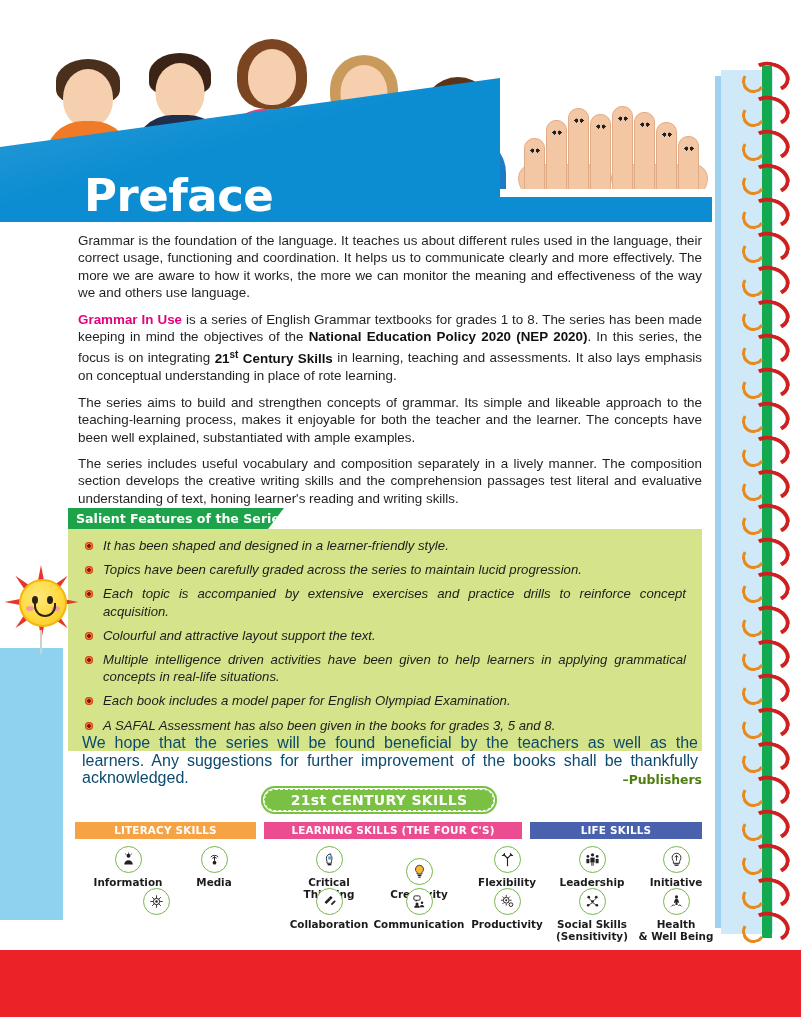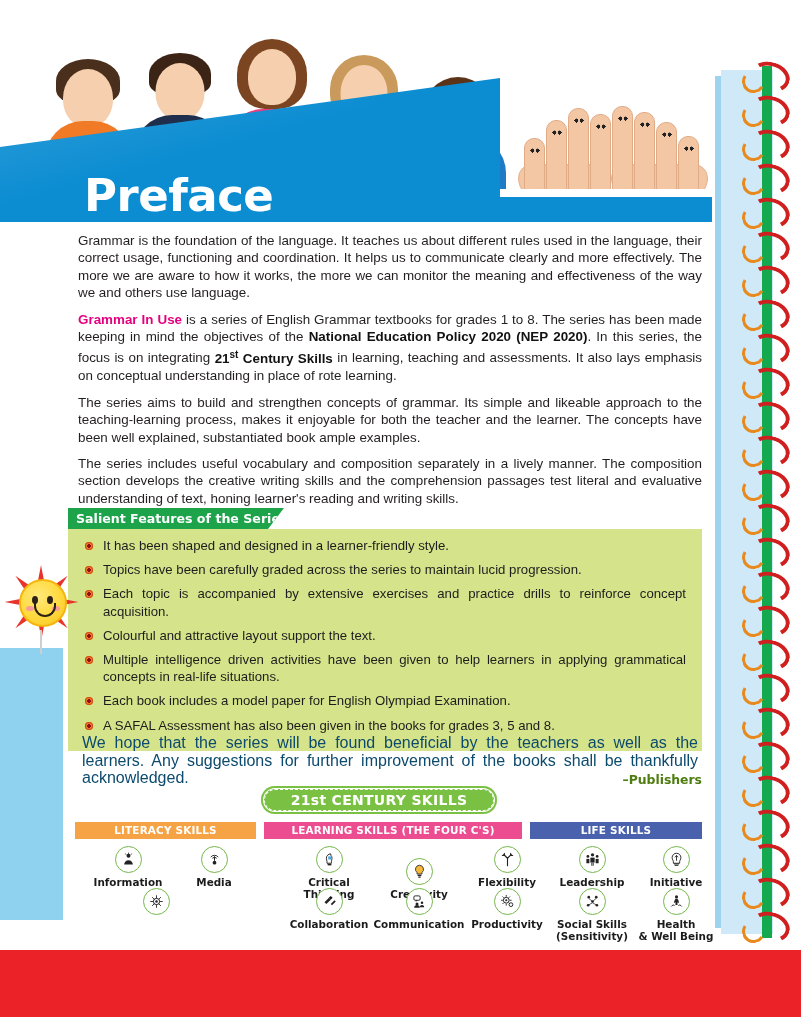--- a/index.html
+++ b/index.html
@@ -53,21 +53,21 @@
   .brand{color:#e6007e;font-weight:bold;}
   .bold{font-weight:bold;color:#111;}
   sup{font-size:10px;vertical-align:super;}
 
   
   .features{position:absolute;left:68px;top:508px;width:634px;}
   .feat-ribbon{position:relative;height:21px;width:216px;background:#1da34a;
     clip-path:polygon(0 0,216px 0,200px 100%,0 100%);}
   .feat-ribbon span{position:absolute;left:8px;top:3px;font-size:12.6px;font-weight:bold;color:#fff;
     white-space:nowrap;font-family:"DejaVu Sans", sans-serif;}
-  .feat-body{background:#d5e48a;padding:8px 16px 9px 14px;}
+  .feat-body{background:#d5e48a;padding:8px 16px 9px 14px;font-style:italic;}
   ul.feat-list{list-style:none;margin:0;padding:0;}
   ul.feat-list li{position:relative;padding-left:21px;margin:0 0 7px 0;font-size:13.2px;line-height:17.2px;
     color:#1d1d1d;text-align:justify;}
   ul.feat-list li:last-child{margin-bottom:8px;}
   ul.feat-list li::before{content:"";position:absolute;left:3px;top:5px;width:8px;height:8px;border-radius:50%;
     background:radial-gradient(circle at 50% 50%,#8d1212 0 30%,#ef7b2a 31% 100%);
     box-shadow:0 0 0 1px #cf4b16 inset;}
 
   
   .closing{position:absolute;left:78px;top:730px;width:624px;}
@@ -291,21 +291,21 @@
       </div>
       <div class="ring" style="top: 850px; left: 0px;">
         <div class="redarc"></div>
         <div class="orgarc"></div>
       </div>
     </div>
 
   <div class="content">
     <p class="para">Grammar is the foundation of the language. It teaches us about different rules used in the language, their correct usage, functioning and coordination. It helps us to communicate clearly and more effectively. The more we are aware to how it works, the more we can monitor the meaning and effectiveness of  the way we and others use language.</p>
     <p class="para"><span class="brand">Grammar In Use</span><span> is a series of English Grammar textbooks for grades 1 to 8. The series has been made  keeping in mind the objectives of the </span><span class="bold">National Education Policy 2020 (NEP 2020)</span><span>. In this series, the focus is on integrating </span><span class="bold"><span>21</span><sup>st</sup><span> Century Skills</span></span><span> in learning, teaching and assessments. It also lays emphasis on conceptual understanding in place of rote learning.</span></p>
-    <p class="para">The series aims to build and strengthen concepts of grammar. Its simple and likeable approach to the teaching-learning process, makes it enjoyable for both the teacher and the learner. The concepts  have been well explained, substantiated book ample examples.</p>
+    <p class="para">The series aims to build and strengthen concepts of grammar. Its simple and likeable approach to the teaching-learning process, makes it enjoyable for both the teacher and the learner. The concepts  have been well explained, substantiated with ample examples.</p>
     <p class="para">The series includes useful vocabulary and composition separately in a lively manner. The composition section develops the creative writing skills and the comprehension passages test literal and evaluative understanding of text, honing learner's reading and writing skills.</p>
   </div>
 
   <div class="features">
     <div class="feat-ribbon">
       <span>Salient Features of the Series</span>
     </div>
     <div class="feat-body">
       <ul class="feat-list" id="feature-list">
           <li><span>It has been shaped and designed in a learner-friendly style.</span></li>

